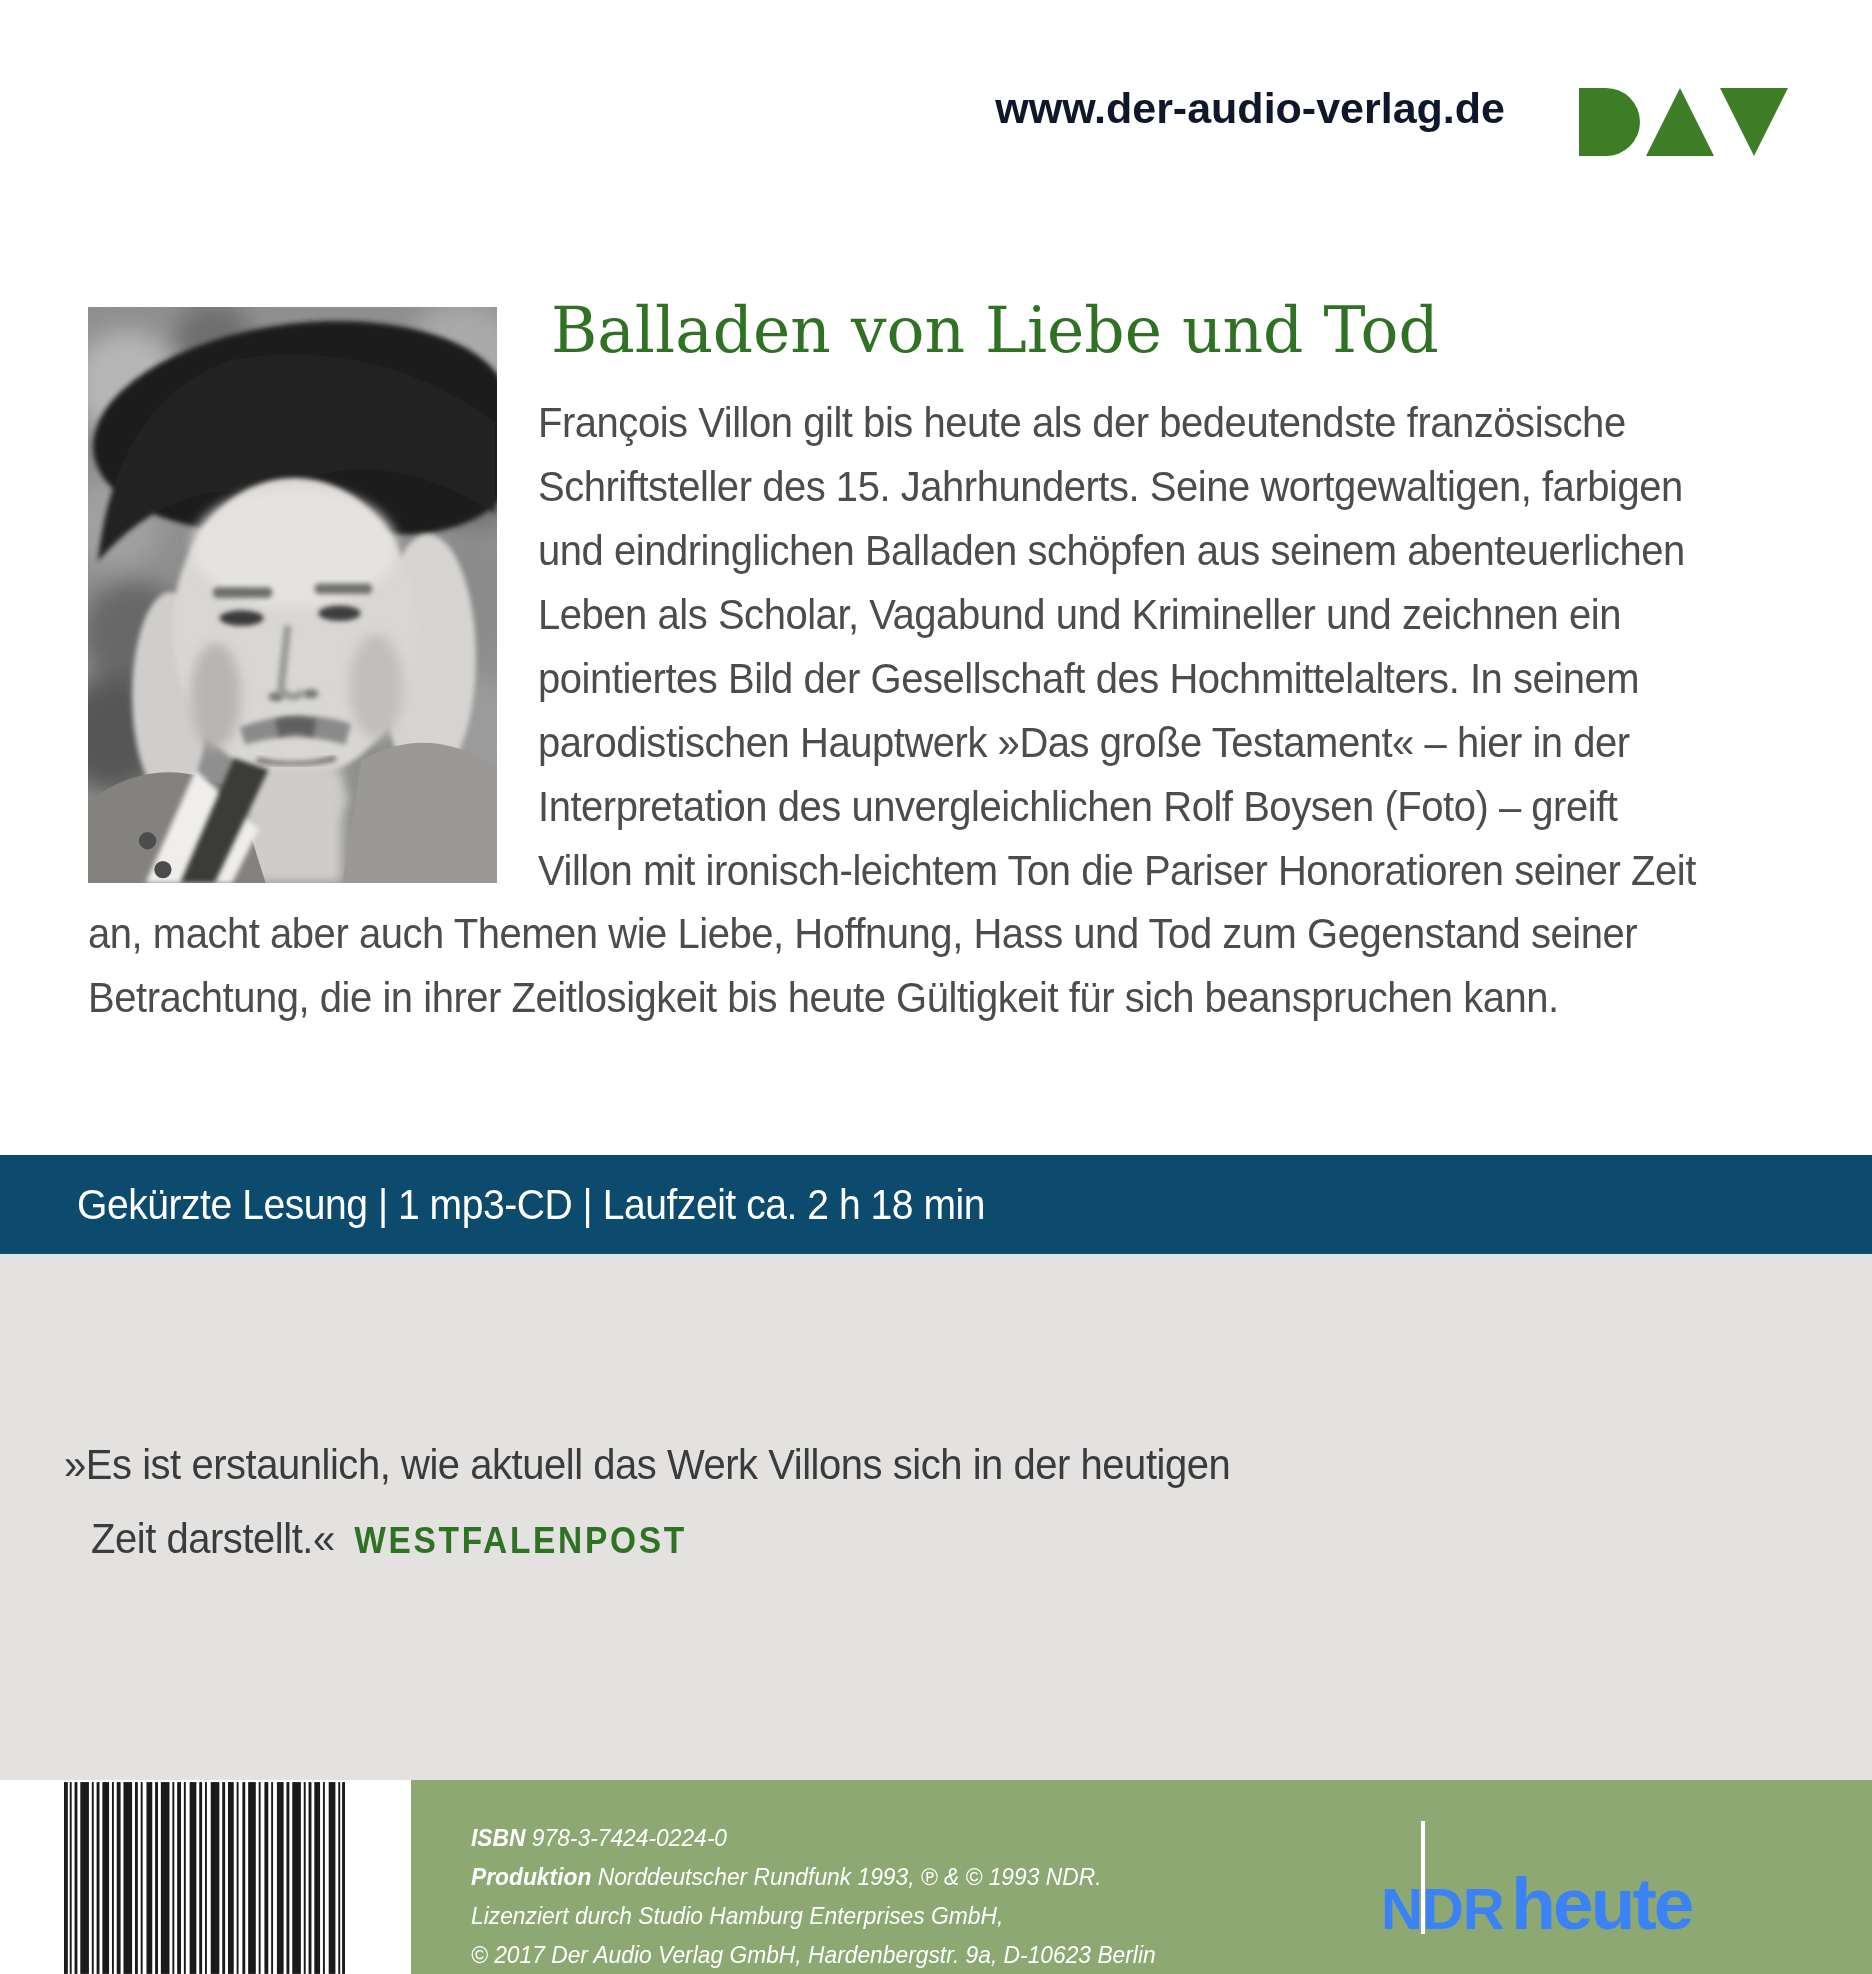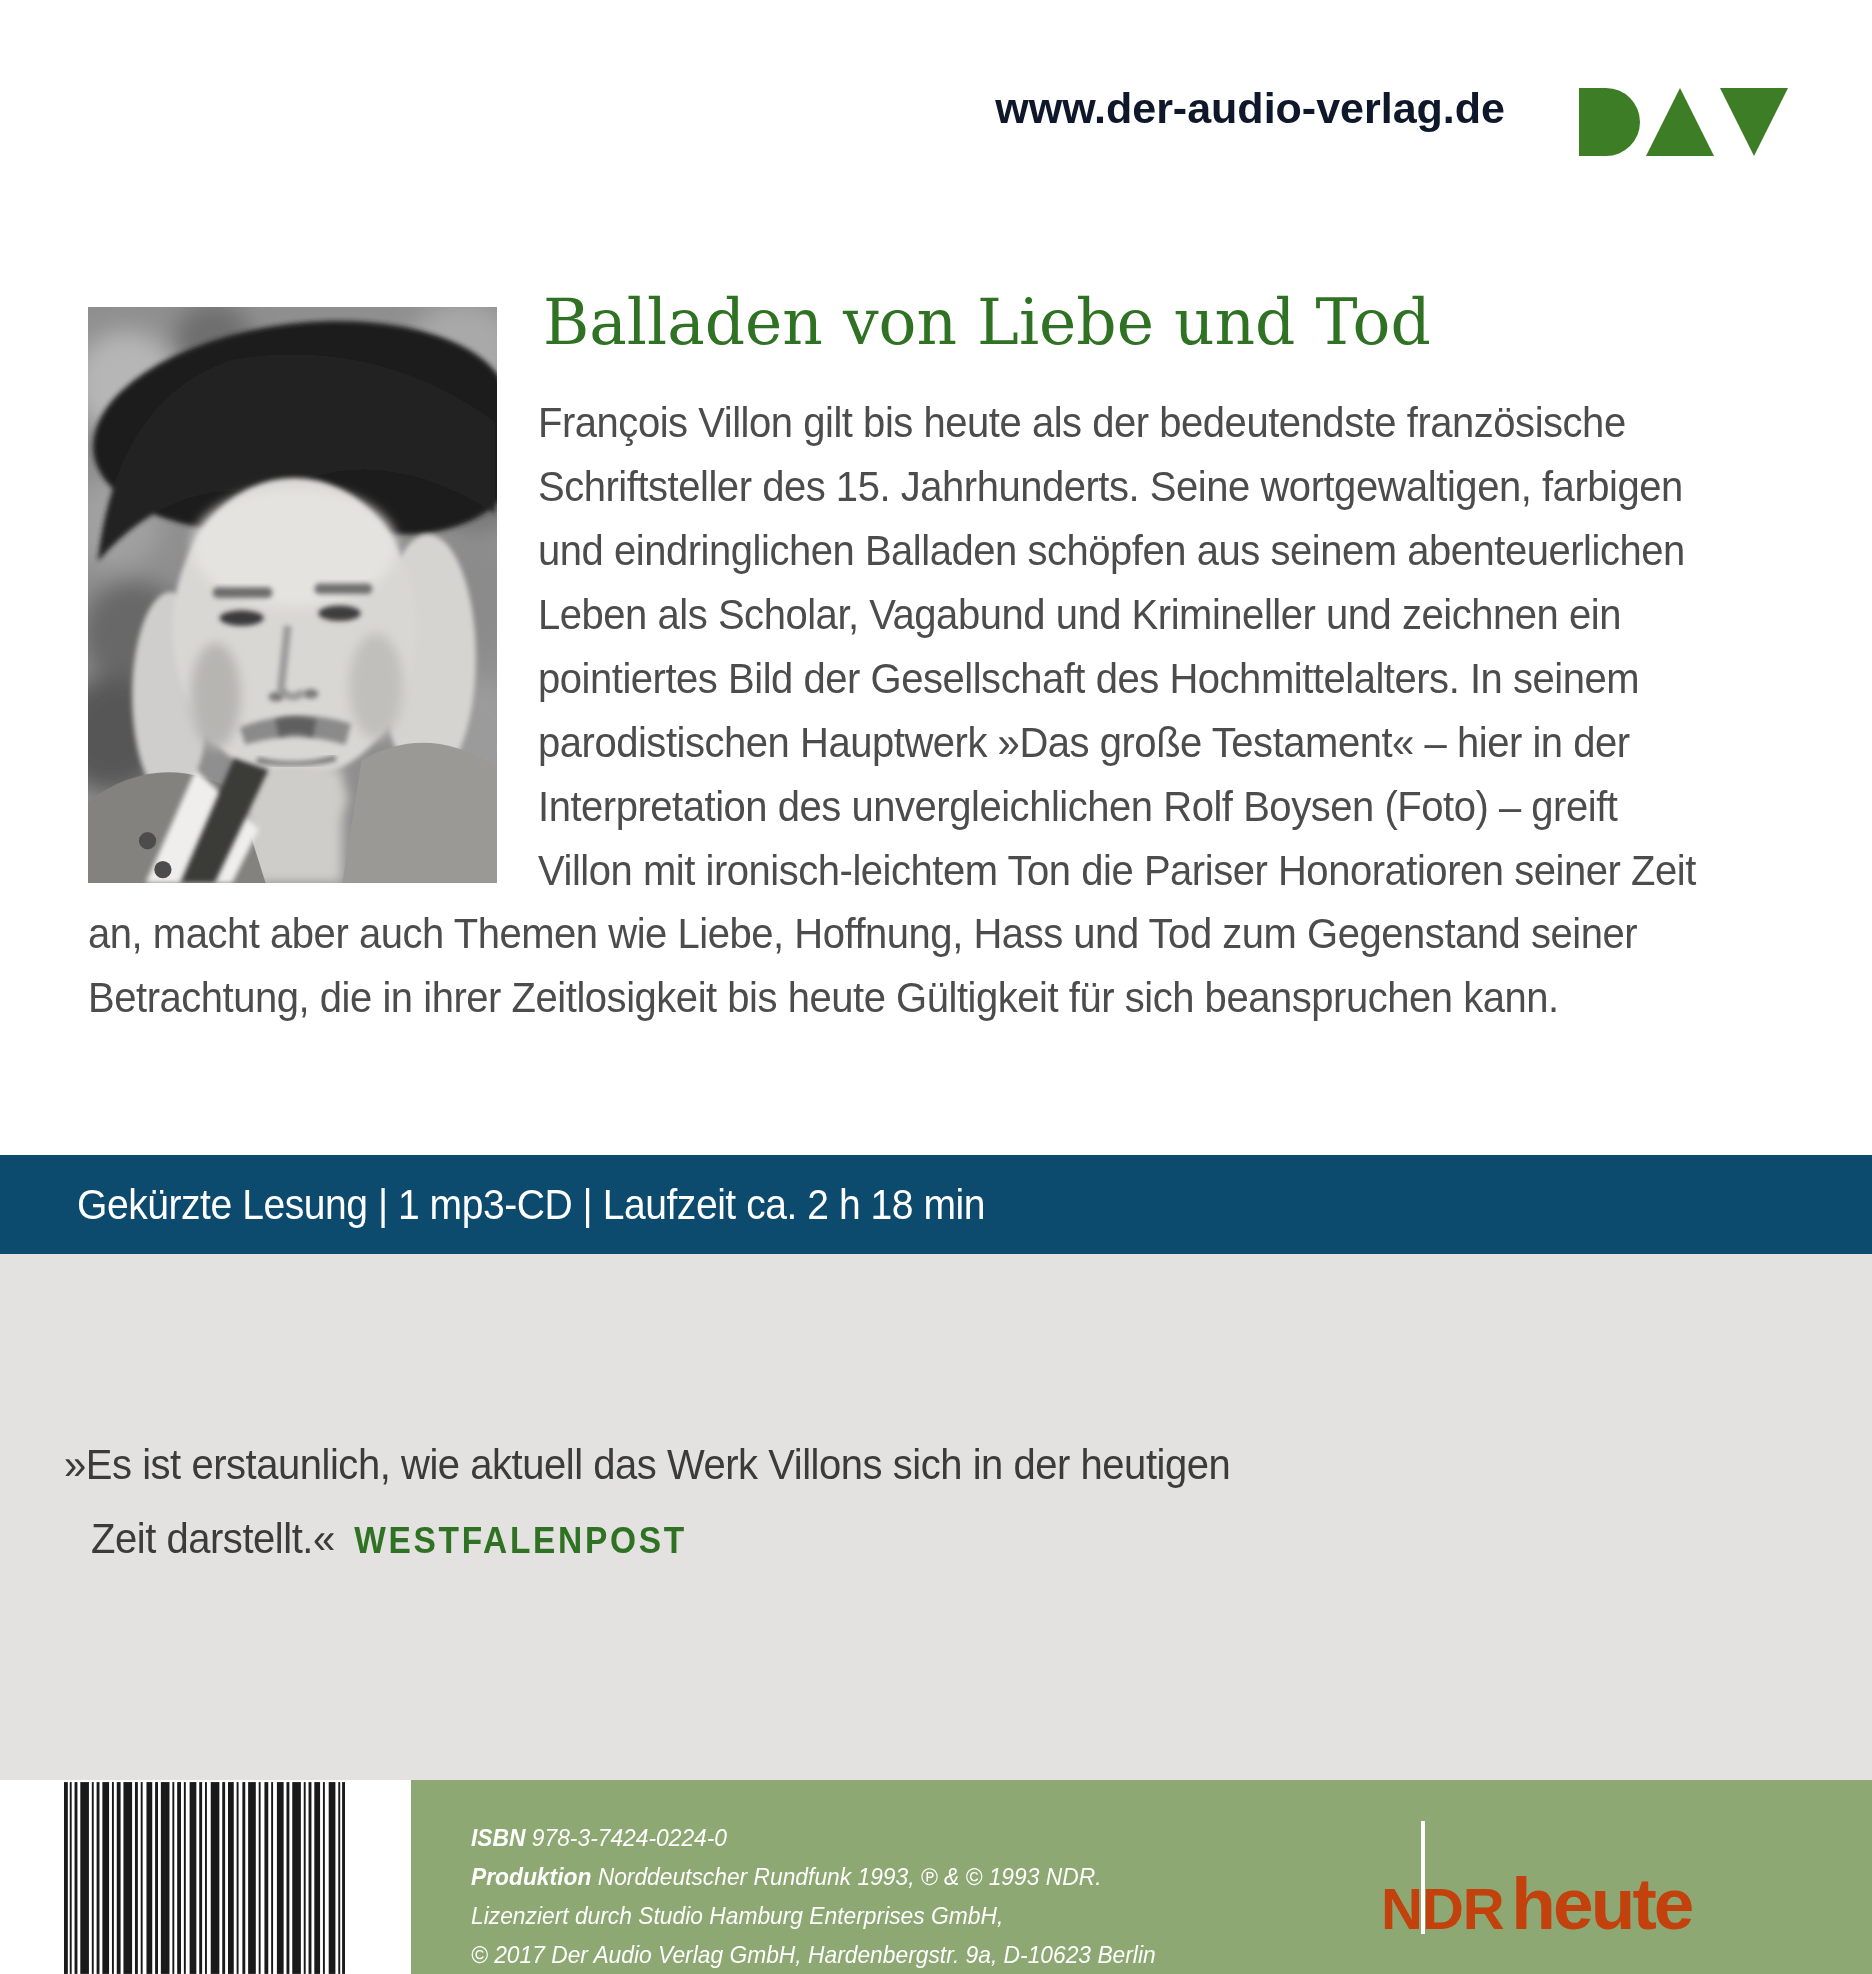--- a/index.html
+++ b/index.html
@@ -14,21 +14,21 @@
     line-height:50px;
   }
   .dav-logo{position:absolute;left:1579px;top:88px;height:68px;display:flex;gap:5.8px;align-items:flex-start;}
   .dav-d{width:61px;height:68px;background:#3C7D26;border-radius:0 35px 35px 0;}
   .dav-a{width:0;height:0;border-left:34px solid transparent;border-right:34px solid transparent;border-bottom:68px solid #3C7D26;}
   .dav-v{width:0;height:0;border-left:34px solid transparent;border-right:34px solid transparent;border-top:68px solid #3C7D26;}
   
   .photo{position:absolute;left:88px;top:307px;width:409px;height:576px;overflow:hidden;}
   
   .title{
-    position:absolute;left:535px;top:278px;margin:8px;
+    position:absolute;left:535px;top:278px;margin:16px;
     font-family:"DejaVu Serif",serif;font-weight:normal;
     font-size:63px;line-height:74px;color:#2F7223;white-space:nowrap;
   }
   .desc-right{position:absolute;left:538px;top:390px;}
   .desc-full{position:absolute;left:88px;top:901px;}
   .desc-right div,.desc-full div{
     font-size:43px;line-height:64px;color:#4C4C4C;white-space:nowrap;
     letter-spacing:-0.5px;transform:scaleX(0.93);transform-origin:left top;
   }
   
@@ -56,21 +56,21 @@
   .barcode{position:absolute;left:64px;top:1.9px;}
   .footer-band{position:absolute;left:411px;top:1780px;width:1461px;height:194px;background:#8EA873;}
   .imprint{position:absolute;left:471px;top:1818px;font-style:italic;}
   .imprint div{
     font-size:24px;line-height:39px;color:#ffffff;white-space:nowrap;
     transform:scaleX(0.95);transform-origin:left top;letter-spacing:0;
   }
   .imprint b{font-weight:bold;}
   .ndr-logo{
     position:absolute;left:1381px;top:1867px;display:flex;align-items:baseline;
-    gap:7.7px;line-height:1;color:#c2410c;
+    gap:7.7px;line-height:1;color:#3b82f6;
   }
   .ndr-line{position:absolute;left:40px;top:-46px;width:3.8px;height:113px;background:#ffffff;z-index:0;}
   .ndr{position:relative;z-index:1;font-size:58px;font-weight:800;letter-spacing:-1px;}
   .kultur{position:relative;z-index:1;font-size:73px;font-weight:600;letter-spacing:-2.9px;}
 </style>
 </head>
 <body>
 
 <div class="cover">
 

